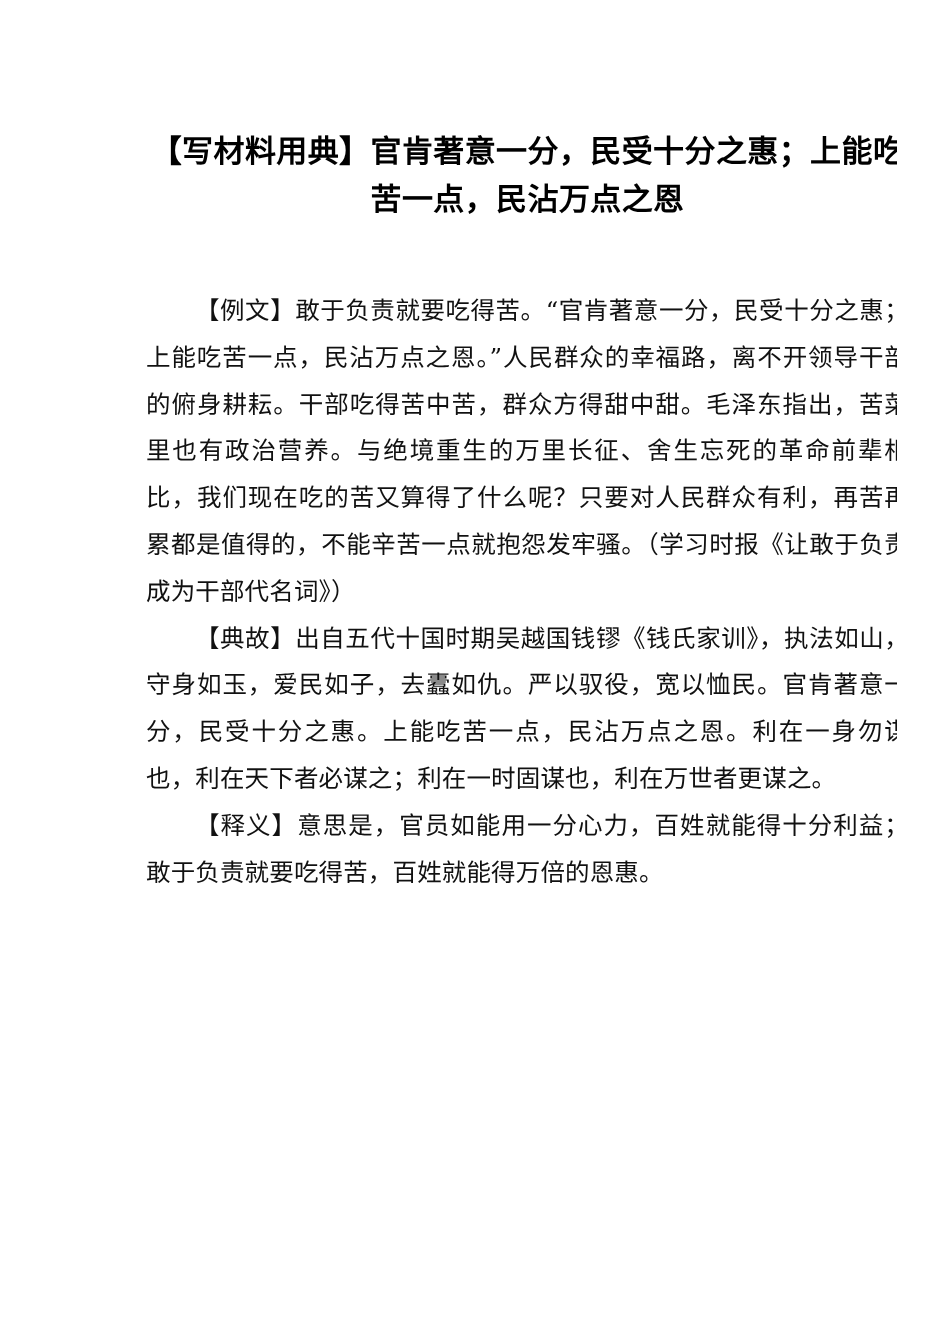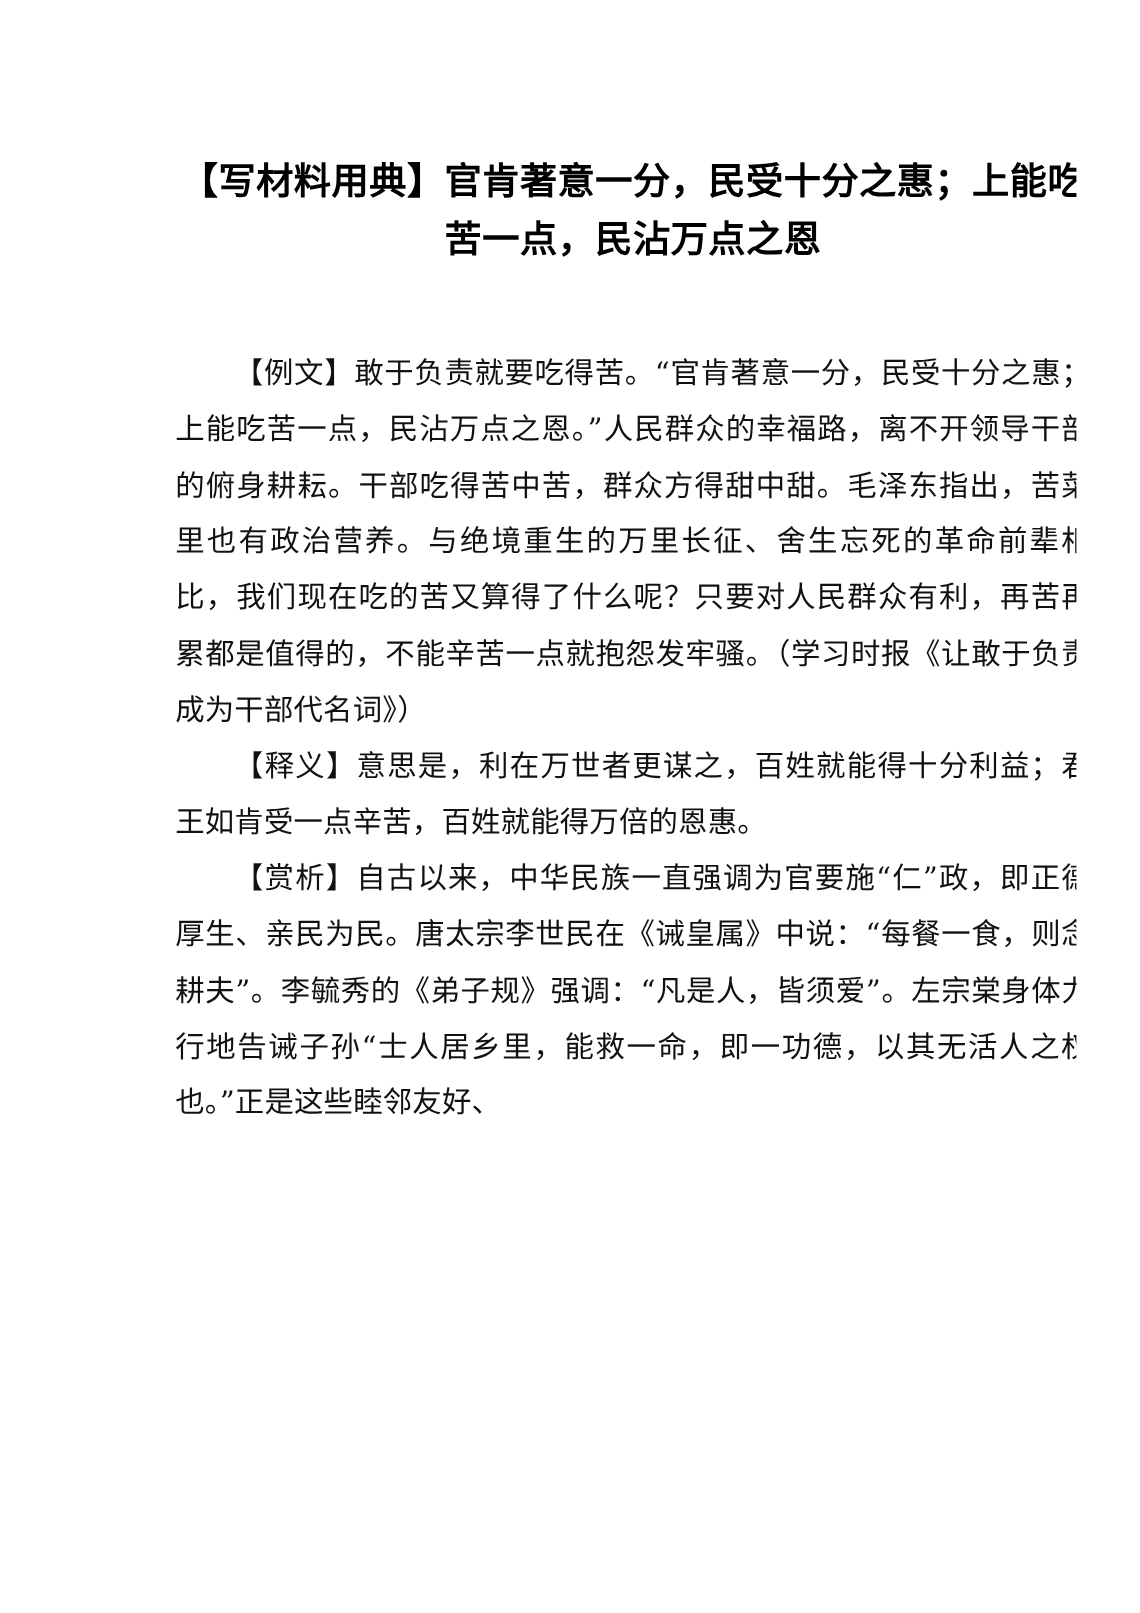--- a/index.html
+++ b/index.html
@@ -69,20 +69,20 @@
 
 <div class="page">
   <div class="content">
 
     <h1 class="doc-title">【写材料用典】官肯著意一分，民受十分之惠；上能吃苦一点，民沾万点之恩</h1>
 
     <div class="body-block">
 
       <p class="para">【例文】敢于负责就要吃得苦。“官肯著意一分，民受十分之惠；上能吃苦一点，民沾万点之恩。”人民群众的幸福路，离不开领导干部的俯身耕耘。干部吃得苦中苦，群众方得甜中甜。毛泽东指出，苦菜里也有政治营养。与绝境重生的万里长征、舍生忘死的革命前辈相比，我们现在吃的苦又算得了什么呢？只要对人民群众有利，再苦再累都是值得的，不能辛苦一点就抱怨发牢骚。（学习时报《让敢于负责成为干部代名词》）</p>
 
+      <p class="para">【典故】出自五代十国时期吴越国钱镠《钱氏家训》，执法如山，守身如玉，爱民如子，去蠹如仇。严以驭役，宽以恤民。官肯著意一分，民受十分之惠。上能吃苦一点，民沾万点之恩。利在一身勿谋也，利在天下者必谋之；利在一时固谋也，利在万世者更谋之。</p>
 
-      <p class="para">【释义】意思是，利在万世者更谋之，百姓就能得十分利益；君王如肯受一点辛苦，百姓就能得万倍的恩惠。</p>
+      <p class="para">【释义】意思是，官员如能用一分心力，百姓就能得十分利益；敢于负责就要吃得苦，百姓就能得万倍的恩惠。</p>
 
-      <p class="para">【赏析】自古以来，中华民族一直强调为官要施“仁”政，即正德厚生、亲民为民。唐太宗李世民在《诫皇属》中说：“每餐一食，则念耕夫”。李毓秀的《弟子规》强调：“凡是人，皆须爱”。左宗棠身体力行地告诫子孙“士人居乡里，能救一命，即一功德，以其无活人之权也。”正是这些睦邻友好、</p>
 
     </div>
   </div>
 </div>
 
 </body></html>

